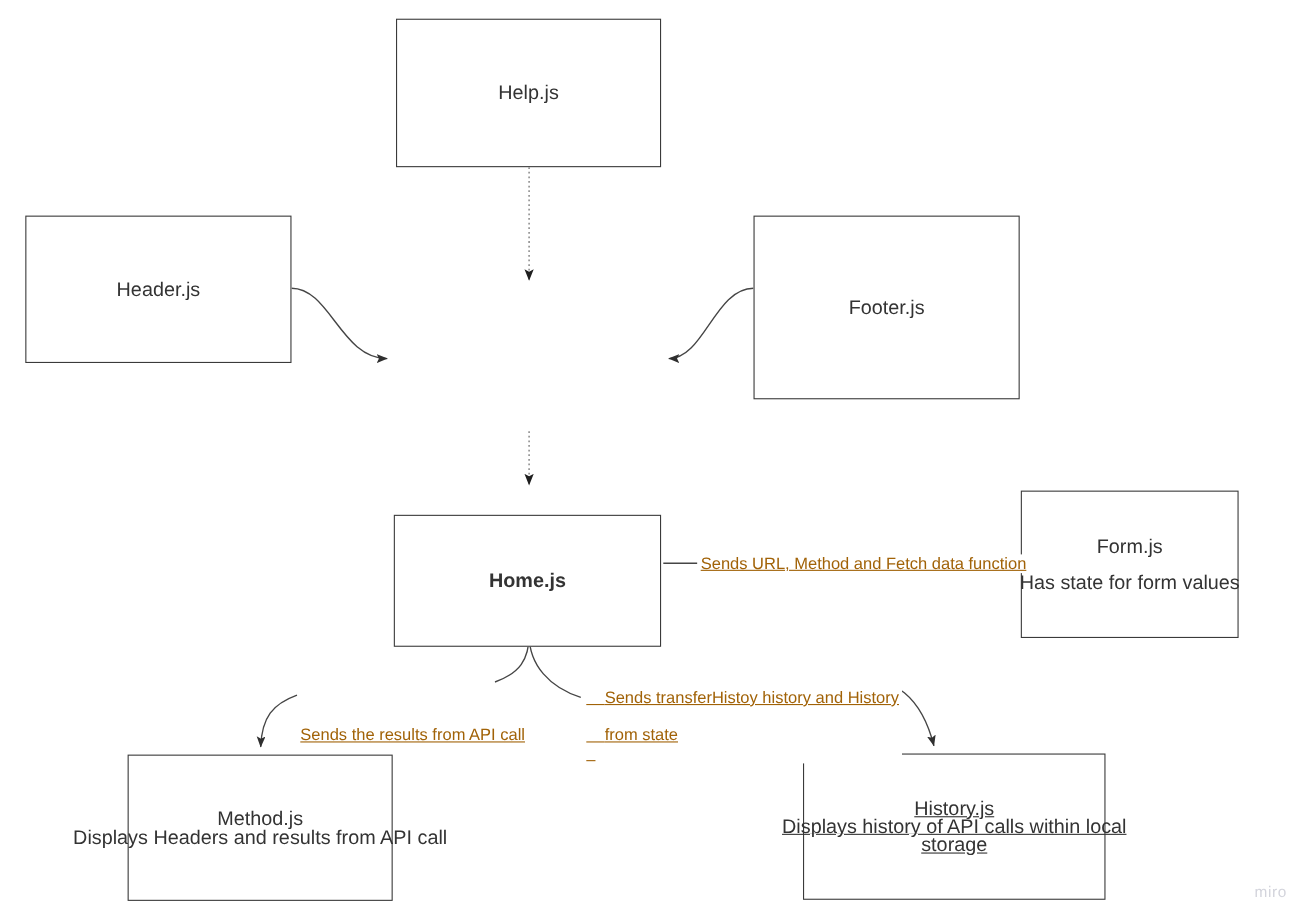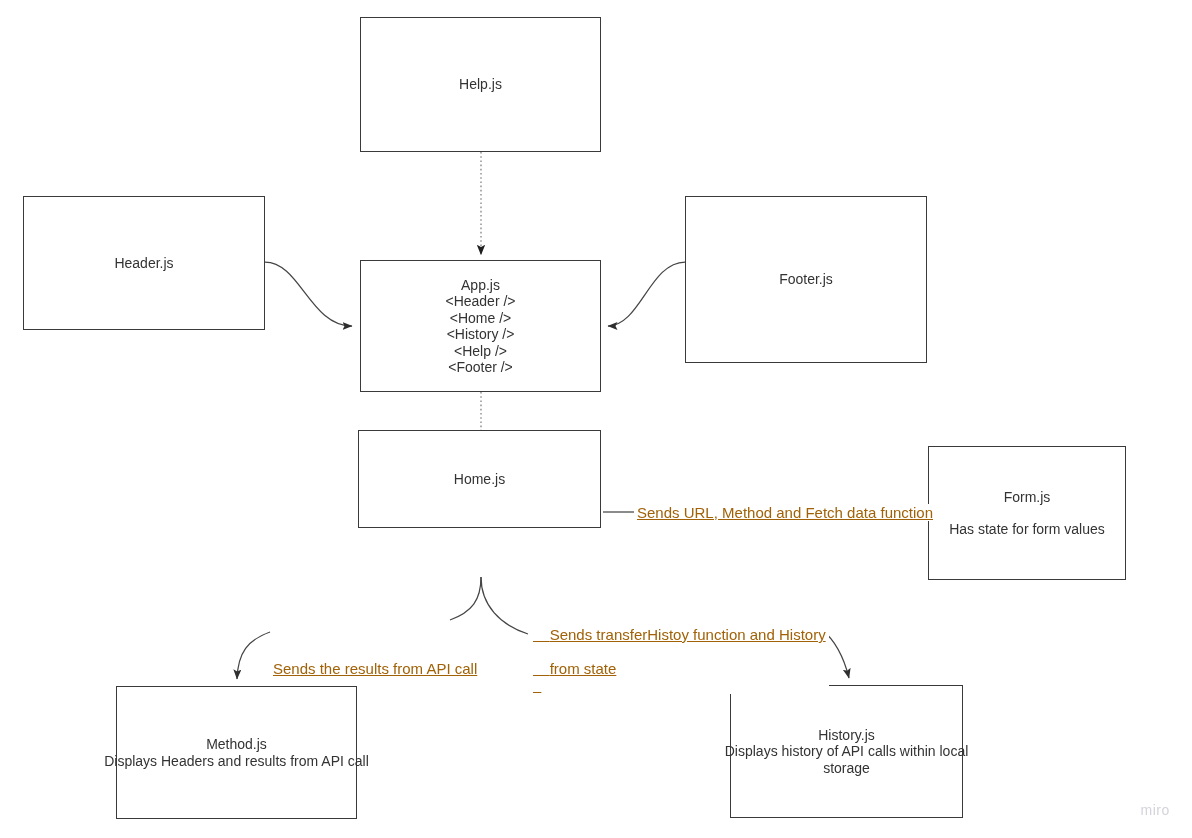--- a/index.html
+++ b/index.html
@@ -21,21 +21,21 @@
     position: absolute;
     box-sizing: border-box;
     border: 1.3px solid #3a3a3a;
     background: #ffffff;
     display: flex;
     flex-direction: column;
     align-items: center;
     justify-content: center;
     text-align: center;
     color: #333333;
-    font-size: 14px;
+    font-size: 18px;
     line-height: 16.5px;
     font-weight: 400;
     z-index: 3;
   }
   .node .line {
     display: block;
     white-space: pre;
   }
   .node .spacer {
     display: block;
@@ -122,58 +122,50 @@
   </svg>
 
   <div class="node" style="left:360px; top:17px; width:241px; height:135px;">
     <span class="line">Help.js</span>
   </div>
 
   <div class="node" style="left:23px; top:196px; width:242px; height:134px;text-align:center;">
     <span class="line">Header.js</span>
   </div>
 
-  <div class="node node-multi" style="left:360px; top:260px; width:241px; height:132px;">
-    <span class="line">App.js</span>
-    <span class="line">&lt;Header /&gt;</span>
-    <span class="line">&lt;Home /&gt;</span>
-    <span class="line">&lt;History /&gt;</span>
-    <span class="line">&lt;Help /&gt;</span>
-    <span class="line">&lt;Footer /&gt;</span>
-  </div>
 
   <div class="node" style="left:685px; top:196px; width:242px; height:167px;">
     <span class="line">Footer.js</span>
   </div>
 
-  <div class="node" style="left:358px; top:430px; width:243px; height:98px;">
+  <div class="node" style="left:358px; top:468px; width:243px; height:120px;font-weight:bold;">
     <span class="line">Home.js</span>
   </div>
 
   <div class="node node-multi" style="left:928px; top:446px; width:198px; height:134px;">
     <span class="line">Form.js</span>
     <span class="spacer"></span>
     <span class="line">Has state for form values</span>
   </div>
 
   <div class="node node-multi" style="left:116px; top:686px; width:241px; height:133px;">
     <span class="line">Method.js</span>
     <span class="line">Displays Headers and results from API call</span>
   </div>
 
-  <div class="node node-multi" style="left:730px; top:685px; width:233px; height:133px;">
+  <div class="node node-multi" style="left:730px; top:685px; width:275px; height:133px;text-decoration:underline;">
     <span class="line">History.js</span>
     <span class="line">Displays history of API calls within local</span>
     <span class="line">storage</span>
   </div>
 
   <div class="edge-label" style="left:634px; top:504px;">Sends URL, Method and Fetch data function</div>
 
   <div class="edge-label" style="left:270px; top:616px;margin-top:44px;">Sends the results from API call</div>
 
   <div class="edge-label" style="left:530px; top:609px;">
-    <span class="line">Sends transferHistoy function and History</span><br>
+    <span class="line">Sends transferHistoy history and History</span><br>
     <span class="line">from state</span>
   </div>
 
   <div class="watermark">miro</div>
 
 </div>
 
 </body></html>

